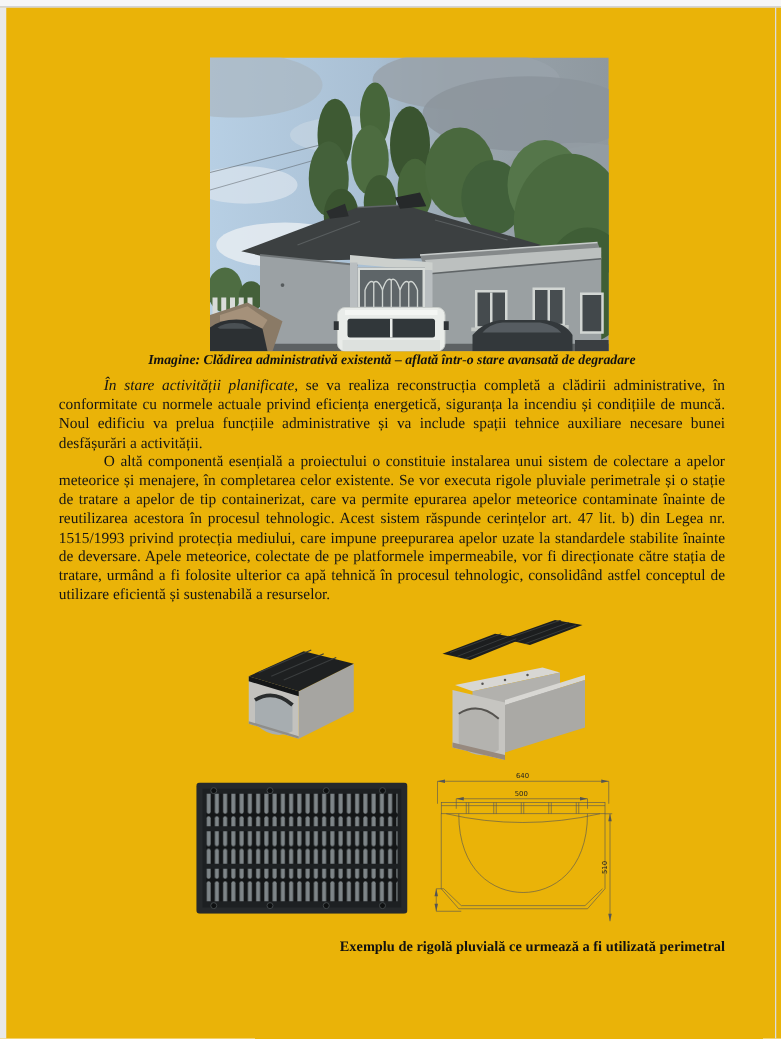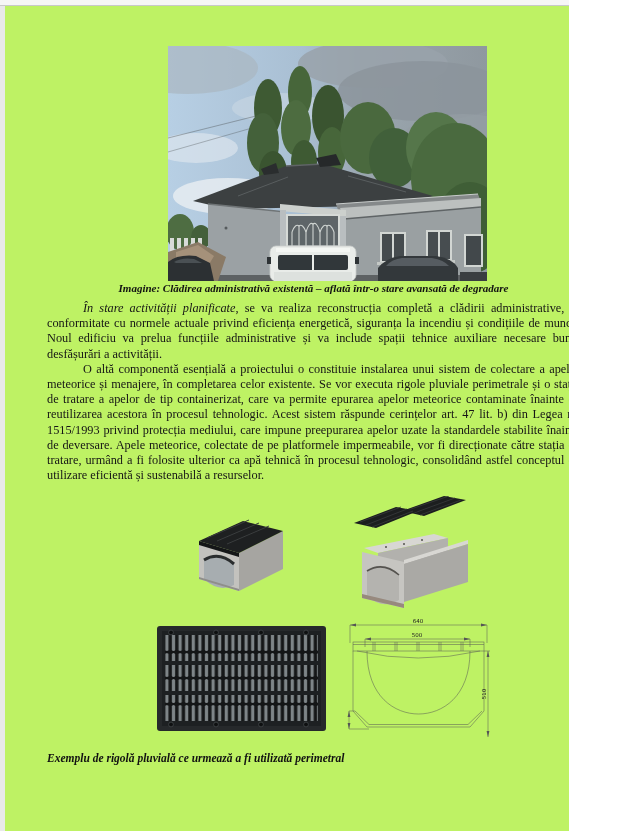--- a/index.html
+++ b/index.html
@@ -1,36 +1,36 @@
 <!DOCTYPE html>
 <html><head>
 <meta charset="utf-8">
 <style>
   html,body{margin:0;padding:0;background:#fff;}
-  #page{position:relative;width:569px;height:831px;background:#bef264;overflow:hidden;
+  #page{position:relative;width:625px;height:831px;background:#eab308;overflow:hidden;
         font-family:"Liberation Serif","DejaVu Serif",serif;color:#1a1a1a;}
   .viewer-top{position:absolute;left:0;top:0;width:625px;height:5px;background:#f6f6f6;border-bottom:1px solid #c9c9c9;}
   .viewer-left{position:absolute;left:0;top:6px;width:5px;height:825px;background:#e9e9e9;}
   .viewer-right{position:absolute;left:620px;top:6px;width:1px;height:825px;background:#dcdcdc;}
   .photo{position:absolute;left:168px;top:46px;width:319px;height:235px;}
   .photo svg{display:block;}
   .photo-caption{position:absolute;left:47px;top:282px;width:533px;text-align:center;
         font-size:11px;font-weight:bold;font-style:italic;color:#111;}
   .bodytext{position:absolute;left:47px;top:301px;width:533px;font-size:12.3px;line-height:15.2px;
         text-align:justify;color:#151515;}
   .bodytext p{margin:0;text-indent:36px;}
   .it{font-style:italic;}
   .fig{position:absolute;}
   .fig svg{display:block;}
   .fig-block{left:193px;top:515px;width:92px;height:78px;}
   .fig-exploded{left:352px;top:496px;width:118px;height:115px;}
   .fig-grate{left:157px;top:626px;width:169px;height:105px;}
   .fig-drawing{left:347px;top:613px;width:143px;height:127px;}
-  .figure-caption{position:absolute;left:47px;top:752px;width:533px;text-align:left;
-        font-size:11.5px;font-weight:bold;font-style:italic;color:#111;}
+  .figure-caption{position:absolute;left:47px;top:752px;width:533px;text-align:right;
+        font-size:11.5px;font-weight:bold;color:#111;}
   .dimtxt{font-family:"DejaVu Sans","Liberation Sans",sans-serif;font-size:5.5px;fill:#222;}
 </style>
 </head>
 <body>
 
 <div id="page">
 
   <div class="viewer-top"></div>
   <div class="viewer-left"></div>
   <div class="viewer-right"></div>

